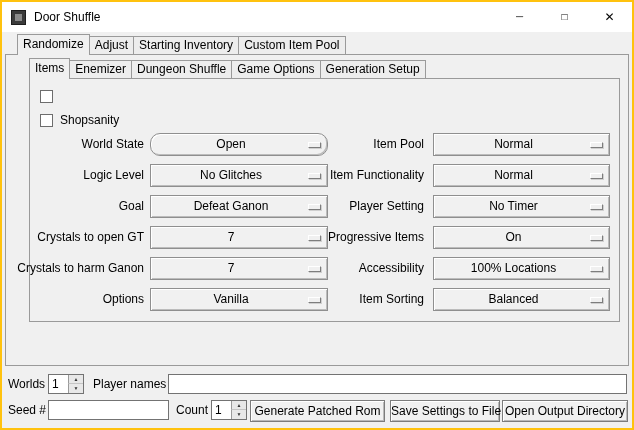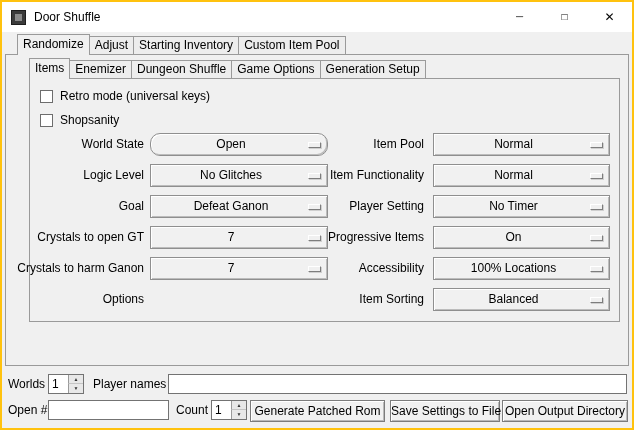--- a/index.html
+++ b/index.html
@@ -140,21 +140,20 @@
     </div>
     <div class="tab">
       <span>Custom Item Pool</span>
     </div>
   </div>
 
   <div class="nb-panel" style="left:27px; top:76px; width:591px; height:244px;">
 
     <div class="cb-row" style="left:10px; top:9px;">
       <div class="cb-box"></div>
-      <span>Retro mode (universal keys)</span>
     </div>
     <div class="cb-row" style="left:10px; top:33px;">
       <div class="cb-box"></div>
       <span>Shopsanity</span>
     </div>
 
     <div class="field-label" style="right:475px; top:54px;">World State</div>
     <div class="opt" style="left:120px; top:54px; width:178px;border-radius:10px;">
       <div class="opt-text">Open</div>
       <div class="opt-ind"></div>
@@ -178,20 +177,24 @@
       <div class="opt-ind"></div>
     </div>
 
     <div class="field-label" style="right:475px; top:178px;">Crystals to harm Ganon</div>
     <div class="opt" style="left:120px; top:178px; width:178px;">
       <div class="opt-text">7</div>
       <div class="opt-ind"></div>
     </div>
 
     <div class="field-label" style="right:475px; top:209px;">Options</div>
+    <div class="opt" style="left:120px; top:209px; width:178px;">
+      <div class="opt-text">Vanilla</div>
+      <div class="opt-ind"></div>
+    </div>
 
     <div class="field-label" style="right:195px; top:54px;">Item Pool</div>
     <div class="opt" style="left:403px; top:54px; width:177px;">
       <div class="opt-text">Normal</div>
       <div class="opt-ind"></div>
     </div>
 
     <div class="field-label" style="right:195px; top:85px;">Item Functionality</div>
     <div class="opt" style="left:403px; top:85px; width:177px;">
       <div class="opt-text">Normal</div>
@@ -245,21 +248,21 @@
   <div class="spin" style="left:46px; top:372px;">
     <div class="spin-text">1</div>
     <div class="spin-btns">
       <div class="spin-b up">▲</div>
       <div class="spin-b dn">▼</div>
     </div>
   </div>
   <div class="flabel" style="left:91px; top:372px;">Player names</div>
   <input class="entry" style="left: 166px; top: 372px; width: 459px;" value="">
 
-  <div class="flabel" style="left:6px; top:398px;">Open #</div>
+  <div class="flabel" style="left:6px; top:398px;">Seed #</div>
   <input class="entry" style="left: 46px; top: 398px; width: 121px;" value="">
   <div class="flabel" style="left:174px; top:398px;">Count</div>
   <div class="spin" style="left:209px; top:398px;">
     <div class="spin-text">1</div>
     <div class="spin-btns">
       <div class="spin-b up">▲</div>
       <div class="spin-b dn">▼</div>
     </div>
   </div>
   <div class="pushbtn" style="left:248px; top:398px; width:135px;">Generate Patched Rom</div>

